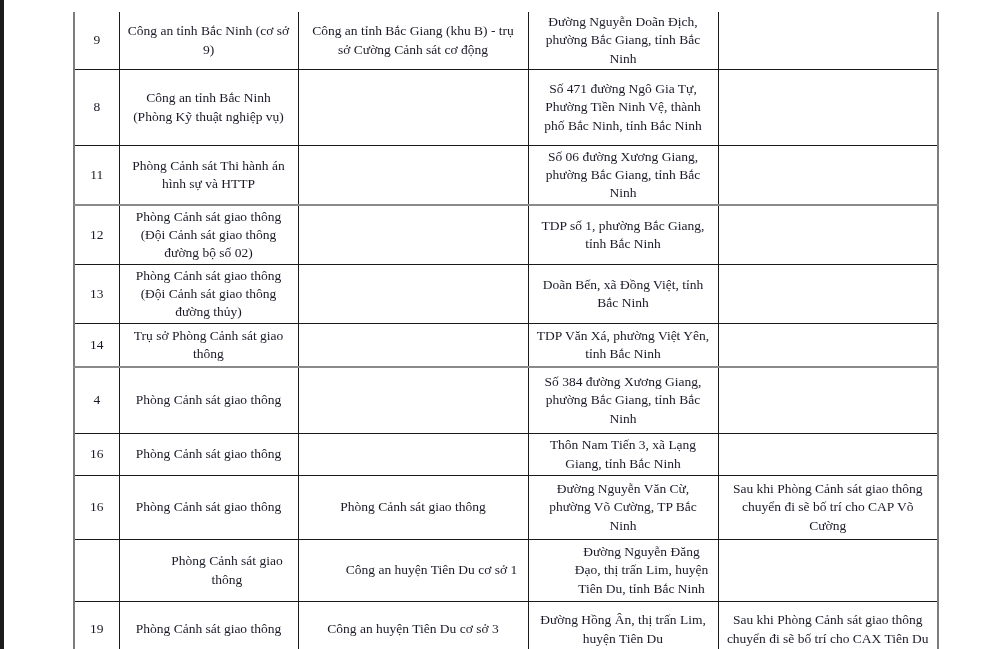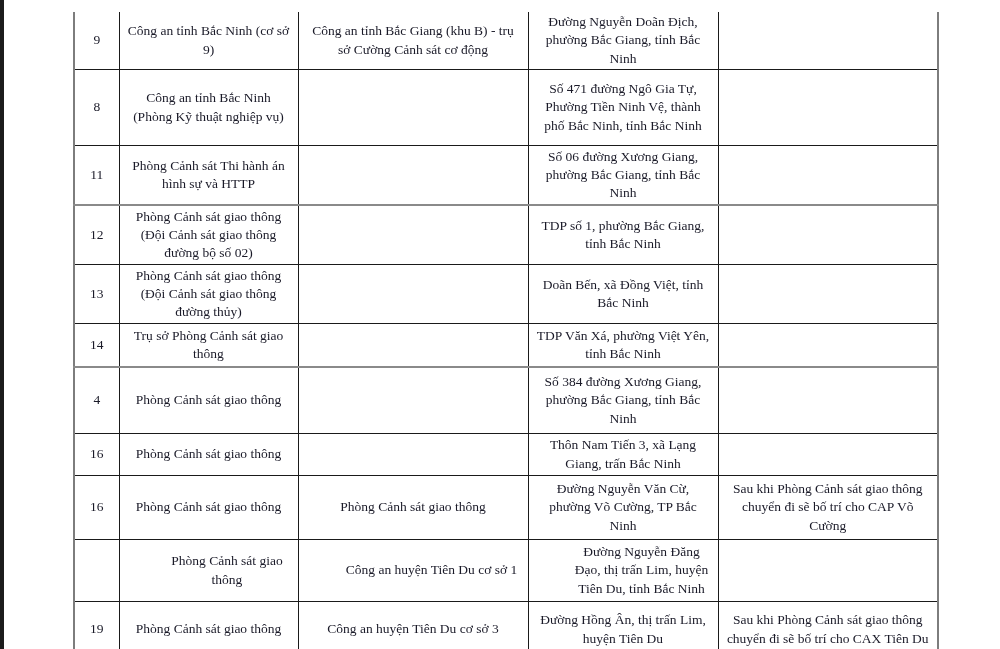--- a/index.html
+++ b/index.html
@@ -133,21 +133,21 @@
             <td>4</td>
             <td>Phòng Cảnh sát giao thông</td>
             <td></td>
             <td>Số 384 đường Xương Giang, phường Bắc Giang, tỉnh Bắc Ninh</td>
             <td></td>
           </tr>
           <tr>
             <td>16</td>
             <td>Phòng Cảnh sát giao thông</td>
             <td></td>
-            <td>Thôn Nam Tiến 3, xã Lạng Giang, trấn Bắc Ninh</td>
+            <td>Thôn Nam Tiến 3, xã Lạng Giang, tỉnh Bắc Ninh</td>
             <td></td>
           </tr>
           <tr>
             <td>16</td>
             <td>Phòng Cảnh sát giao thông</td>
             <td>Phòng Cảnh sát giao thông</td>
             <td>Đường Nguyễn Văn Cừ, phường Võ Cường, TP Bắc Ninh</td>
             <td>Sau khi Phòng Cảnh sát giao thông chuyển đi sẽ bố trí cho CAP Võ Cường</td>
           </tr>
           <tr>

